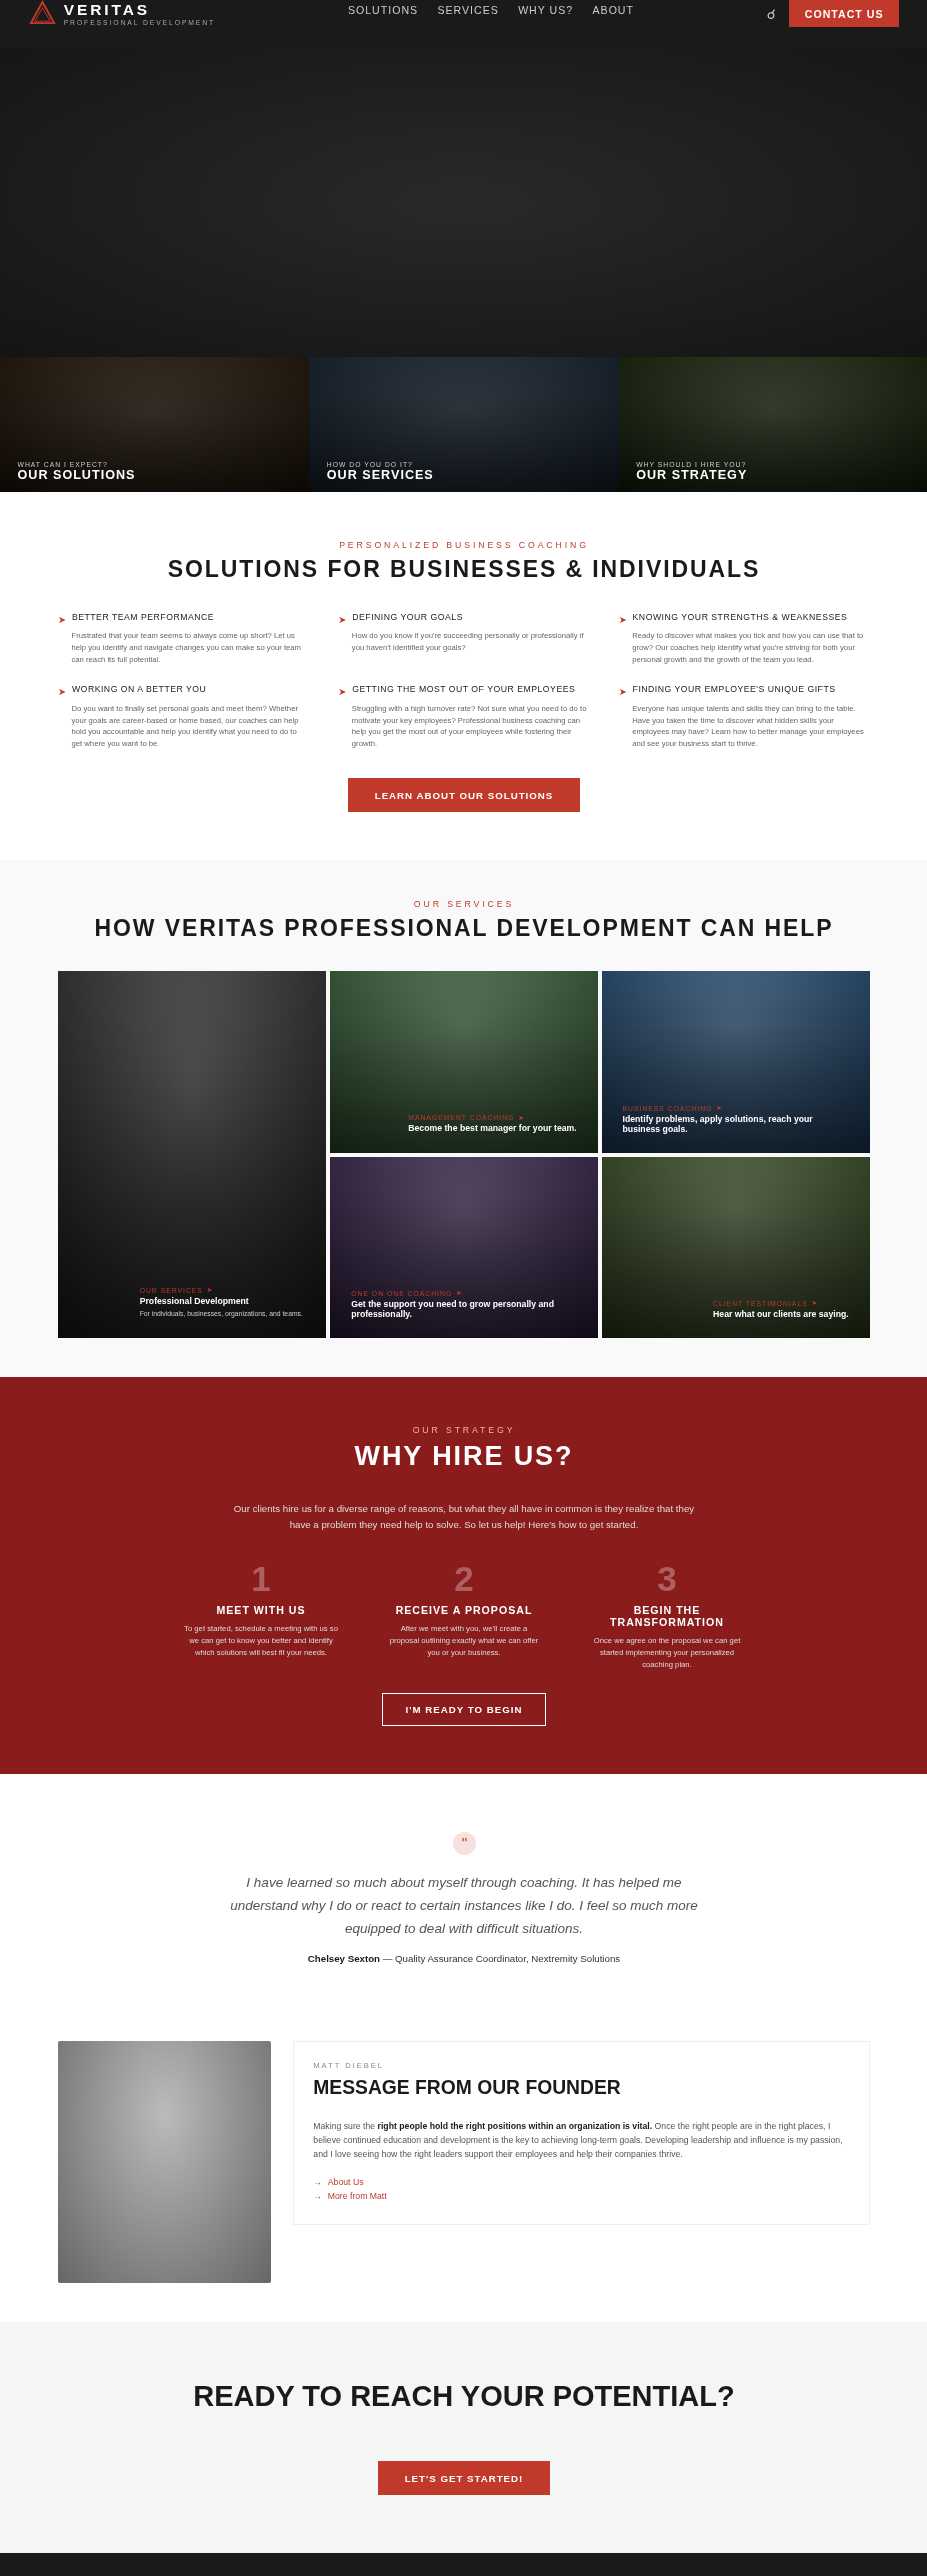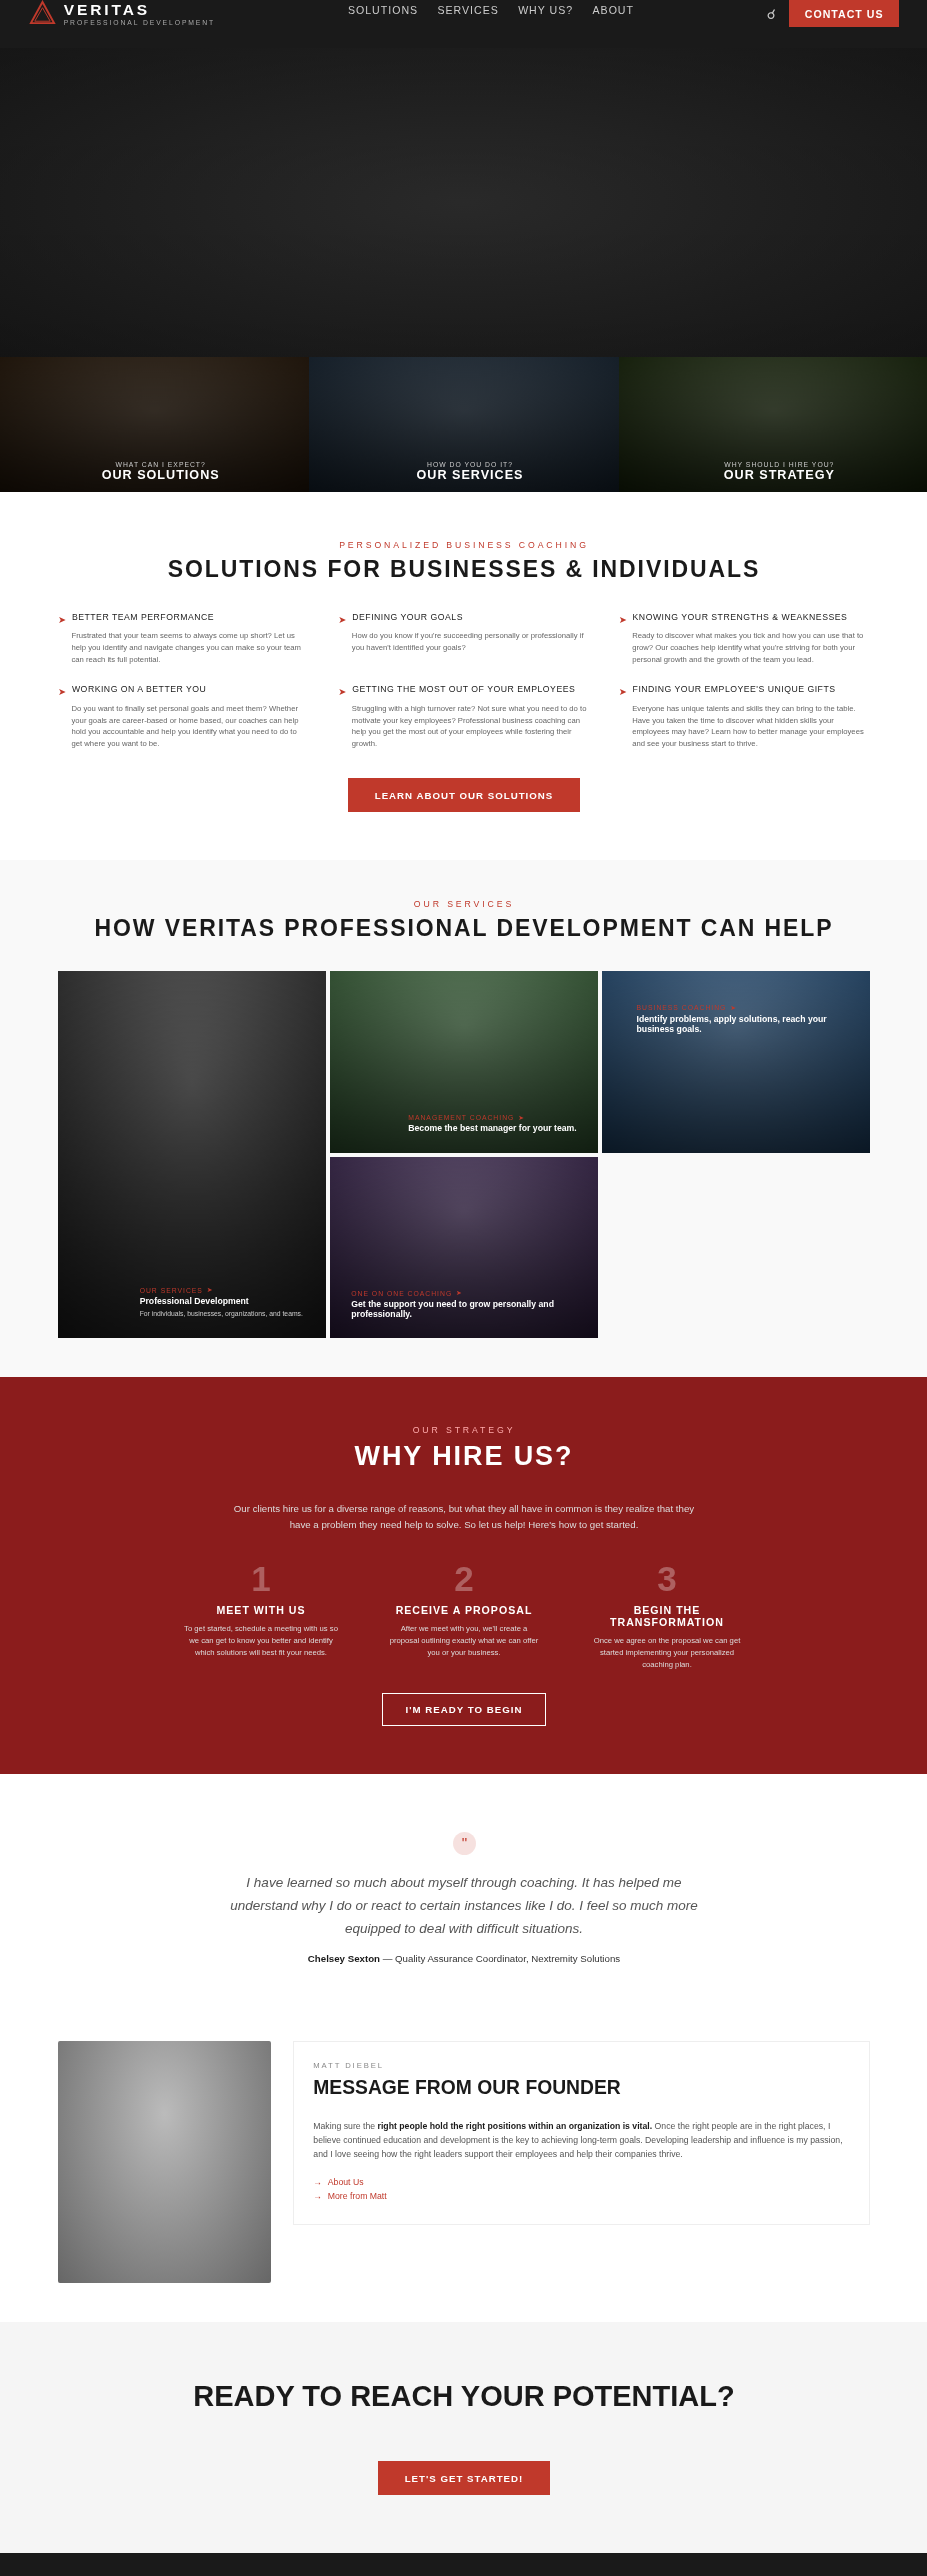--- a/index.html
+++ b/index.html
@@ -119,23 +119,22 @@
     .hero-card-bg {
       width: 100%;
       height: 100%;
       background: #333;
     }
     .hero-card:nth-child(1) .hero-card-bg { background: linear-gradient(rgba(0,0,0,0.4),rgba(0,0,0,0.6)), #4a3a2a; }
     .hero-card:nth-child(2) .hero-card-bg { background: linear-gradient(rgba(0,0,0,0.4),rgba(0,0,0,0.6)), #2a3a4a; }
     .hero-card:nth-child(3) .hero-card-bg { background: linear-gradient(rgba(0,0,0,0.4),rgba(0,0,0,0.6)), #3a4a3a; }
     .hero-card-overlay {
       position: absolute;
-      bottom: 0; left: 12px; right: 0;
+      bottom: 0; left: 4px; right: 0;
       padding: 9.7px 13.5px;
-      text-align: center;
     }
     .hero-card-tag {
       color: #ccc;
       font-size: 6.8px;
       text-transform: uppercase;
       letter-spacing: 1px;
     }
     .hero-card-title {
       color: #fff;
       font-size: 12.6px;
@@ -564,21 +563,21 @@
           <div class="service-card-tag">
             <span>MANAGEMENT COACHING</span> 
               <span>➤</span>
           </div>
           <div class="service-card-title">Become the best manager for your team.</div>
         </div>
       </div>
     </div>
 
     <div class="service-card" style="background: radial-gradient(ellipse at 50% 40%, #4a5a6a 0%, #1a2a3a 100%);">
-      <div class="card-img" style="background: linear-gradient(rgba(0,0,0,0.1), rgba(0,0,0,0.6)), radial-gradient(ellipse at 50% 30%, #5a7a9a 0%, #1a3a5a 100%); height:100%; flex-direction:column; padding:23px;">
+      <div class="card-img" style="background: linear-gradient(rgba(0,0,0,0.1), rgba(0,0,0,0.6)), radial-gradient(ellipse at 50% 30%, #5a7a9a 0%, #1a3a5a 100%); height:100%; flex-direction:column; justify-content:flex-end; padding:9px;">
         <div class="service-card-text">
           <div class="service-card-tag">
             <span>BUSINESS COACHING</span> 
               <span>➤</span>
           </div>
           <div class="service-card-title">Identify problems, apply solutions, reach your business goals.</div>
         </div>
       </div>
     </div>
 
@@ -587,20 +586,31 @@
         <div class="service-card-text">
           <div class="service-card-tag">
             <span>ONE ON ONE COACHING</span> 
               <span>➤</span>
           </div>
           <div class="service-card-title">Get the support you need to grow personally and professionally.</div>
         </div>
       </div>
     </div>
 
+    <div class="service-card" style="background: radial-gradient(ellipse at 50% 40%, #5a6a4a 0%, #1a2a0a 100%);">
+      <div class="card-img" style="background: linear-gradient(rgba(0,0,0,0.1), rgba(0,0,0,0.6)), radial-gradient(ellipse at 50% 30%, #6a7a5a 0%, #2a3a1a 100%); height:100%; flex-direction:column; justify-content:flex-end; padding:9.7px;">
+        <div class="service-card-text">
+          <div class="service-card-tag">
+            <span>CLIENT TESTIMONIALS</span> 
+              <span>➤</span>
+          </div>
+          <div class="service-card-title">Hear what our clients are saying.</div>
+        </div>
+      </div>
+    </div>
   </div>
 </div>
 
 <div class="why-section">
   <p class="section-tag">OUR STRATEGY</p>
   <h2 class="section-title">WHY HIRE US?</h2>
   <p class="why-desc">Our clients hire us for a diverse range of reasons, but what they all have in common is they realize that they have a problem they need help to solve. So let us help! Here's how to get started.</p>
   <div class="why-steps">
     <div class="why-step">
       <div class="step-num">1</div>

